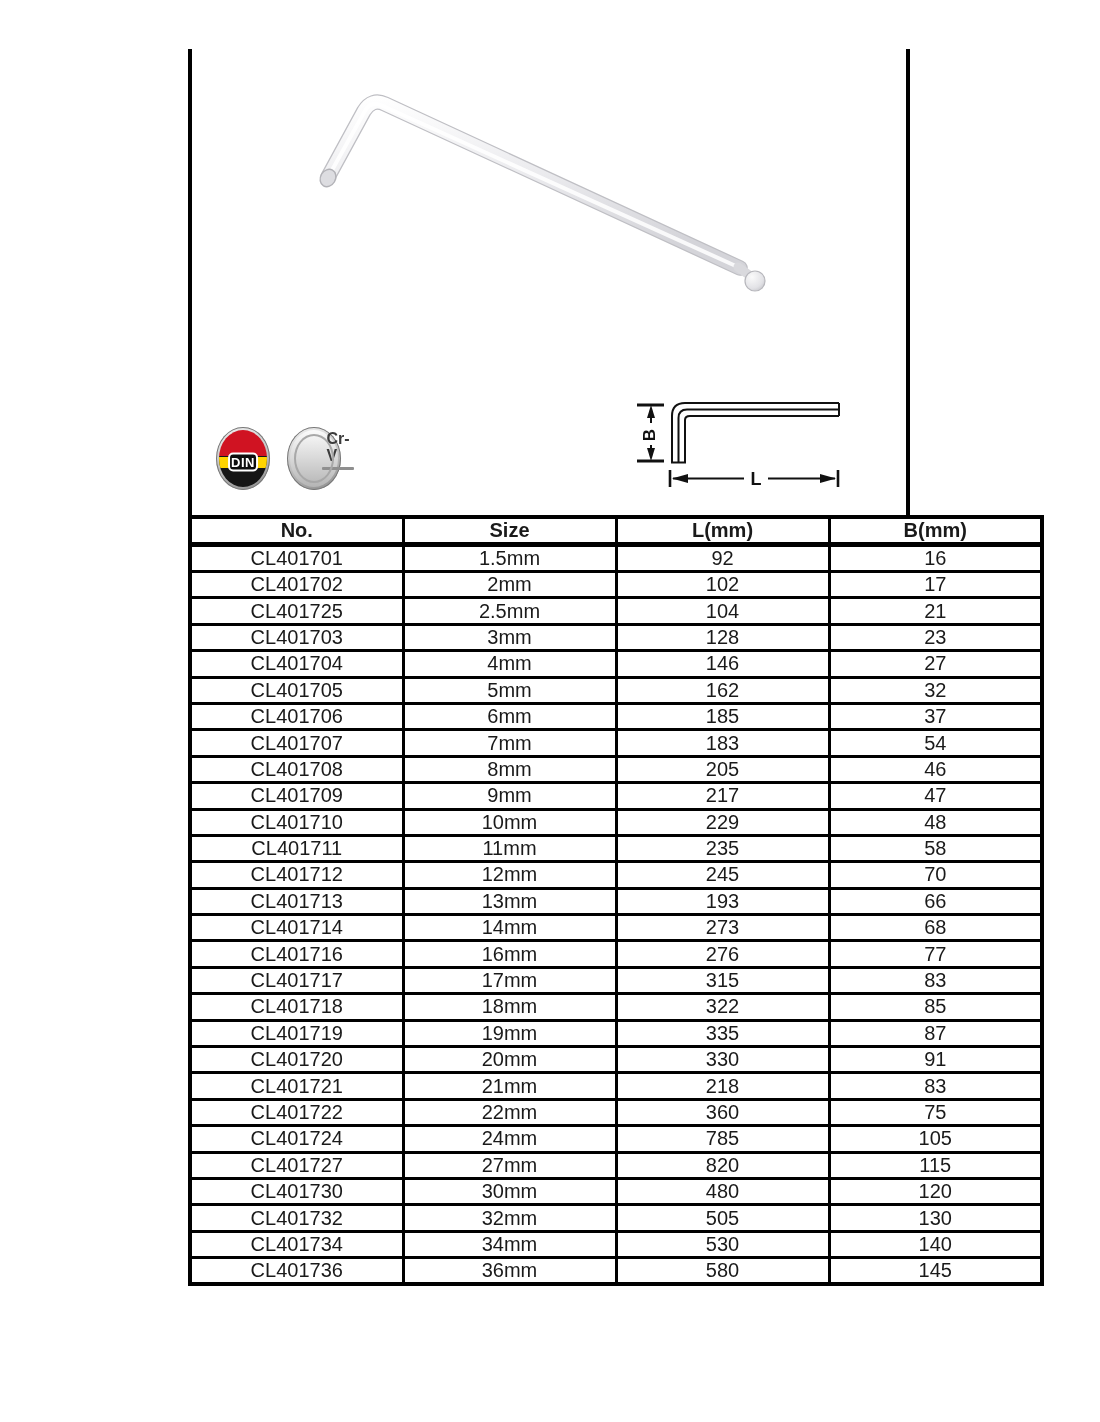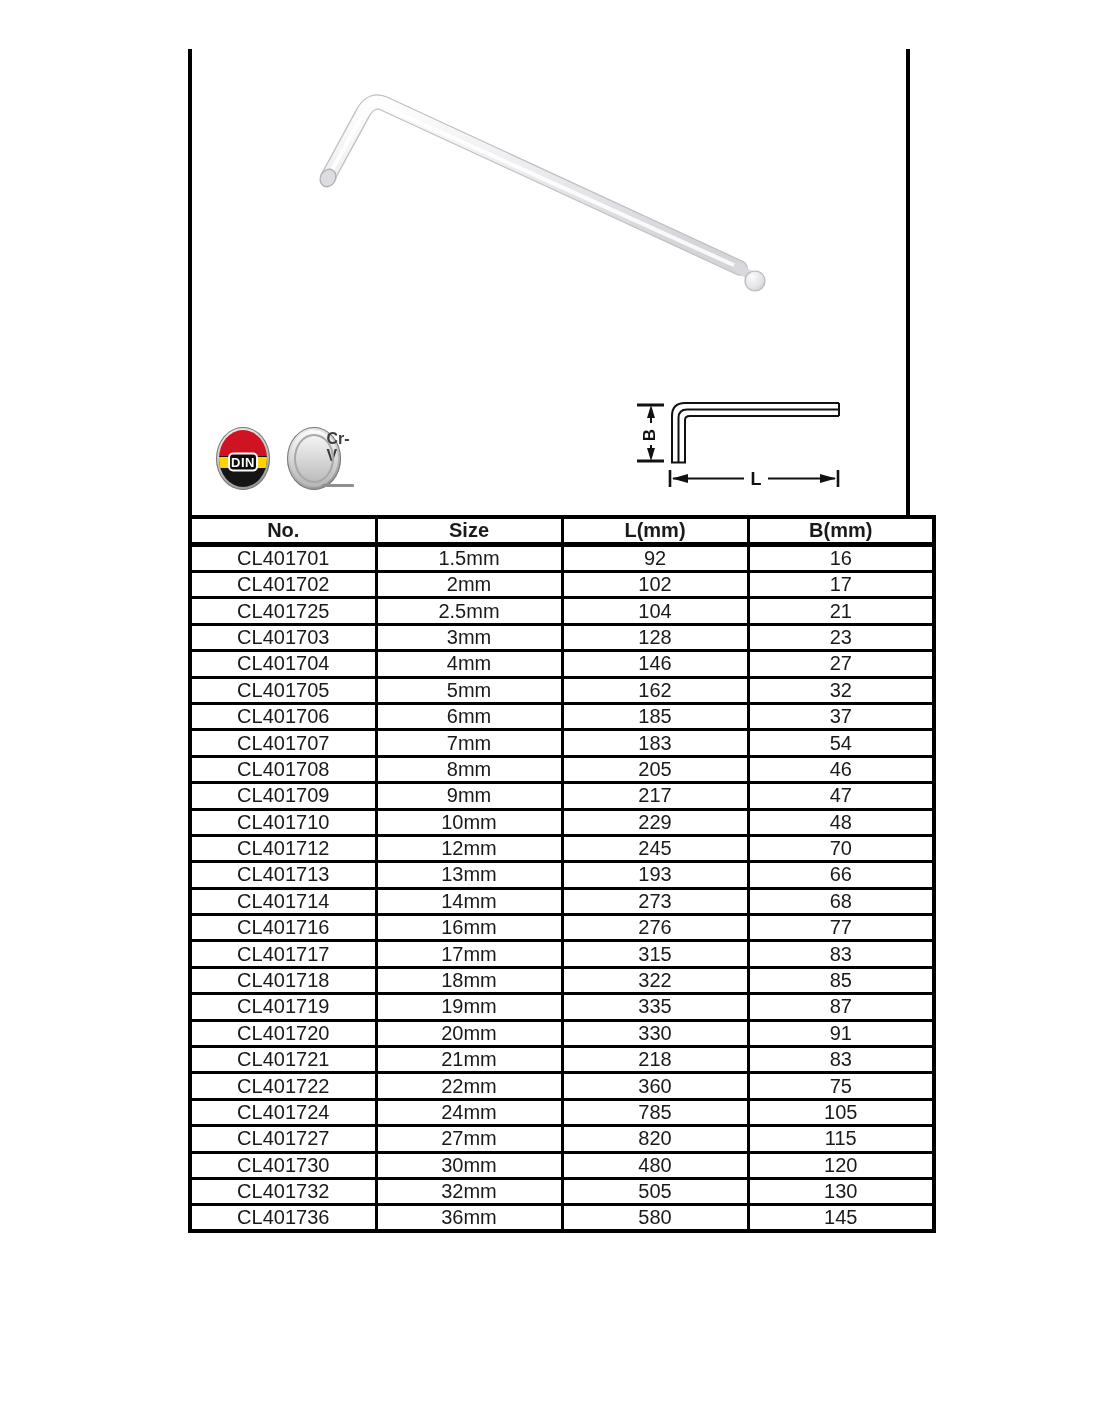--- a/index.html
+++ b/index.html
@@ -20,31 +20,31 @@
     background:linear-gradient(160deg,#f5f5f5 0%,#bdbdbd 55%,#8a8a8a 100%);
     box-shadow:inset 0 0 0 1px #777; }
   .badge-din-inner { position:absolute; inset:3px; border-radius:50%; overflow:hidden;
     background:linear-gradient(180deg,#d01322 0%,#d01322 45%,#151515 45%,#151515 100%); }
   .din-stripe { position:absolute; left:0; right:0; top:47%; height:20%; background:#ffd400; }
   .din-box { position:absolute; left:50%; top:56%; transform:translate(-50%,-50%);
     background:#0d0d0d; border:2px solid #fff; border-radius:5px; padding:0 1px;
     color:#fff; font-weight:bold; font-size:13px; line-height:15px; letter-spacing:.5px; }
   .badge-crv-inner { position:absolute; inset:3px; border-radius:50%;
     background:linear-gradient(180deg,#fbfbfb 0%,#dcdcdc 45%,#b5b5b5 100%);
-    display:flex; flex-direction:column; align-items:center; justify-content:space-between;padding-left:48px; }
+    display:flex; flex-direction:column; align-items:center; justify-content:flex-start;padding-left:48px; }
   .crv-ring { position:absolute; inset:4px; border-radius:50%; border:2px solid #a8a8a8; }
   .crv-text { color:#3c3c3c; font-weight:bold; font-size:16px; line-height:17px; }
   .crv-underline { width:32px; height:3px; background:#8f8f8f; margin-top:3px; border-radius:1px; }
 
   
   .diagram-svg { position:absolute; }
 
   
   table.spec {
-    position:absolute; left:188px; top:515px; width:748px;
+    position:absolute; left:188px; top:515px; width:856px;
     border-collapse:collapse; table-layout:fixed;
     border:4px solid #000;
   }
   table.spec th {
     border:3px solid #000; border-top:4px solid #000; border-bottom:5px solid #000;
     height:27px; font-size:20px; font-weight:bold; text-align:center; padding:0;
   }
   table.spec td {
     border:3px solid #000; height:26.4px; font-size:20px; font-weight:normal;
     text-align:center; padding:0; white-space:nowrap;
@@ -207,20 +207,26 @@
           <td>217</td>
           <td>47</td>
         </tr>
         <tr>
           <td>CL401710</td>
           <td>10mm</td>
           <td>229</td>
           <td>48</td>
         </tr>
         <tr>
+          <td>CL401711</td>
+          <td>11mm</td>
+          <td>235</td>
+          <td>58</td>
+        </tr>
+        <tr>
           <td>CL401712</td>
           <td>12mm</td>
           <td>245</td>
           <td>70</td>
         </tr>
         <tr>
           <td>CL401713</td>
           <td>13mm</td>
           <td>193</td>
           <td>66</td>
@@ -291,20 +297,26 @@
           <td>480</td>
           <td>120</td>
         </tr>
         <tr>
           <td>CL401732</td>
           <td>32mm</td>
           <td>505</td>
           <td>130</td>
         </tr>
         <tr>
+          <td>CL401734</td>
+          <td>34mm</td>
+          <td>530</td>
+          <td>140</td>
+        </tr>
+        <tr>
           <td>CL401736</td>
           <td>36mm</td>
           <td>580</td>
           <td>145</td>
         </tr>
       </tbody>
   </table>
 
 </div>
 

